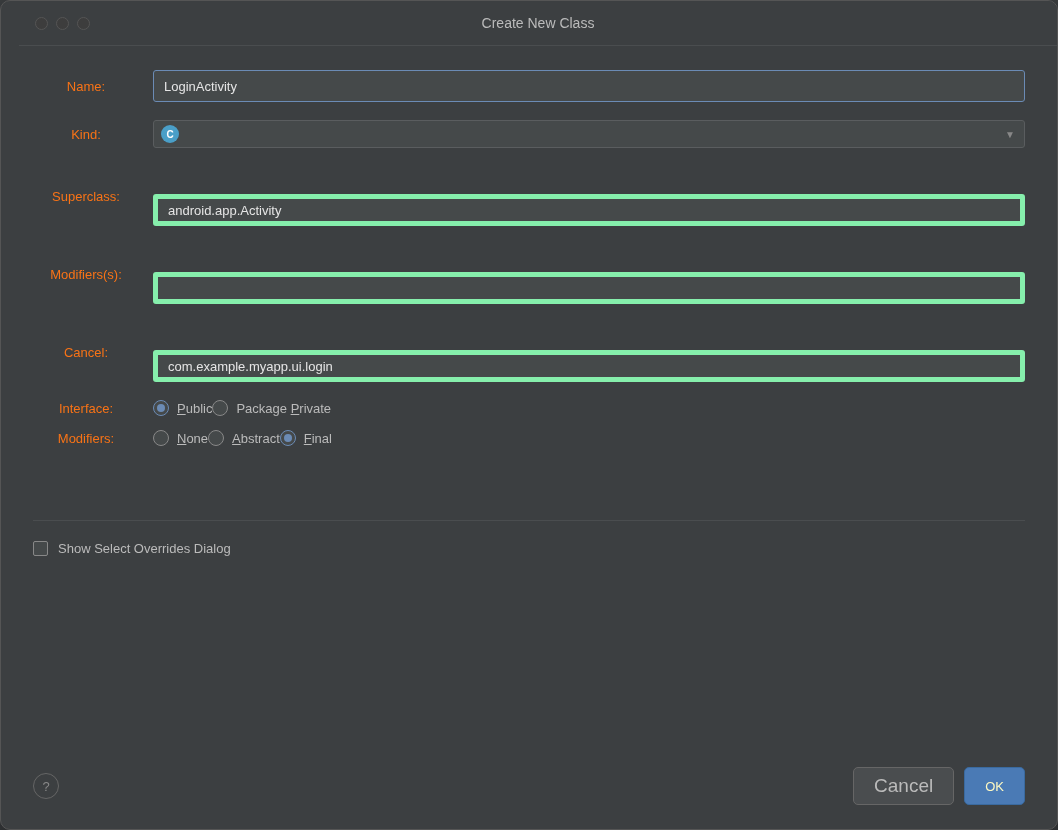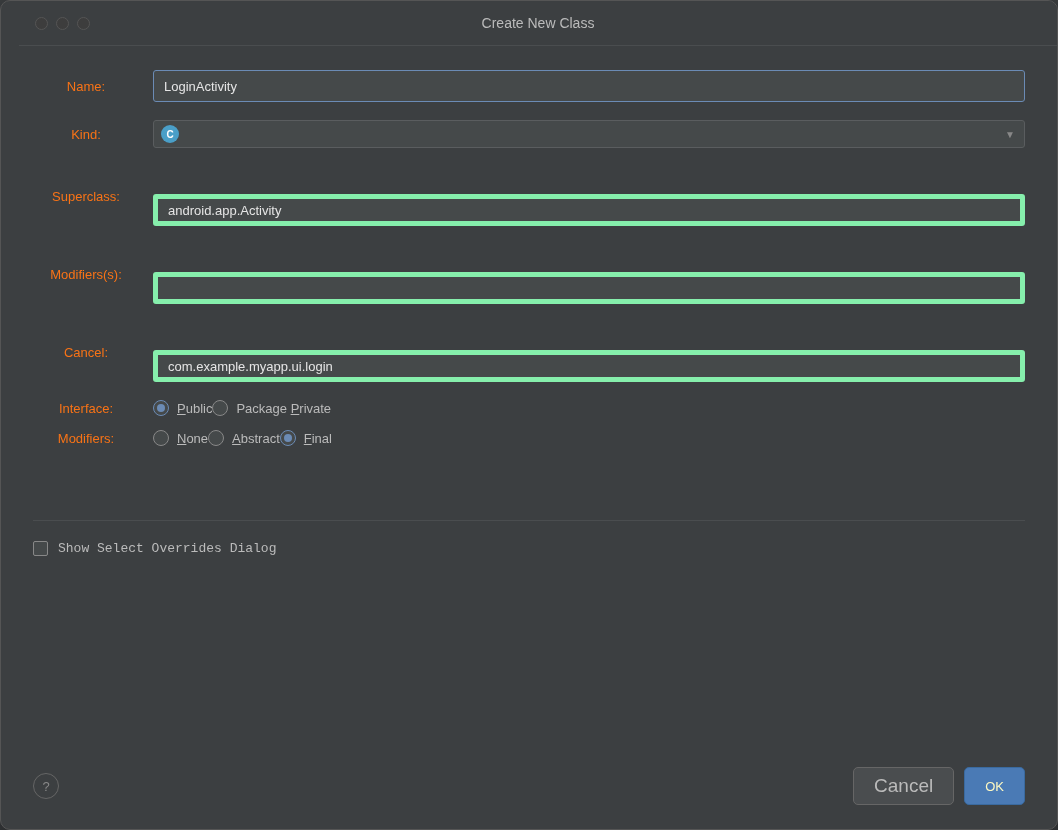--- a/index.html
+++ b/index.html
@@ -216,21 +216,20 @@
       border-top: 1px solid #4a4d4f;
       margin: 20px 0;
     }
 
     
     .checkbox-row {
       display: flex;
       align-items: flex-start;
       gap: 10px;
       margin-bottom: 20px;
-      font-family: Liberation Mono, monospace;
     }
 
     .checkbox {
       width: 15px;
       height: 15px;
       border: 1px solid #888;
       background: #45494a;
       border-radius: 2px;
       flex-shrink: 0;
     }

